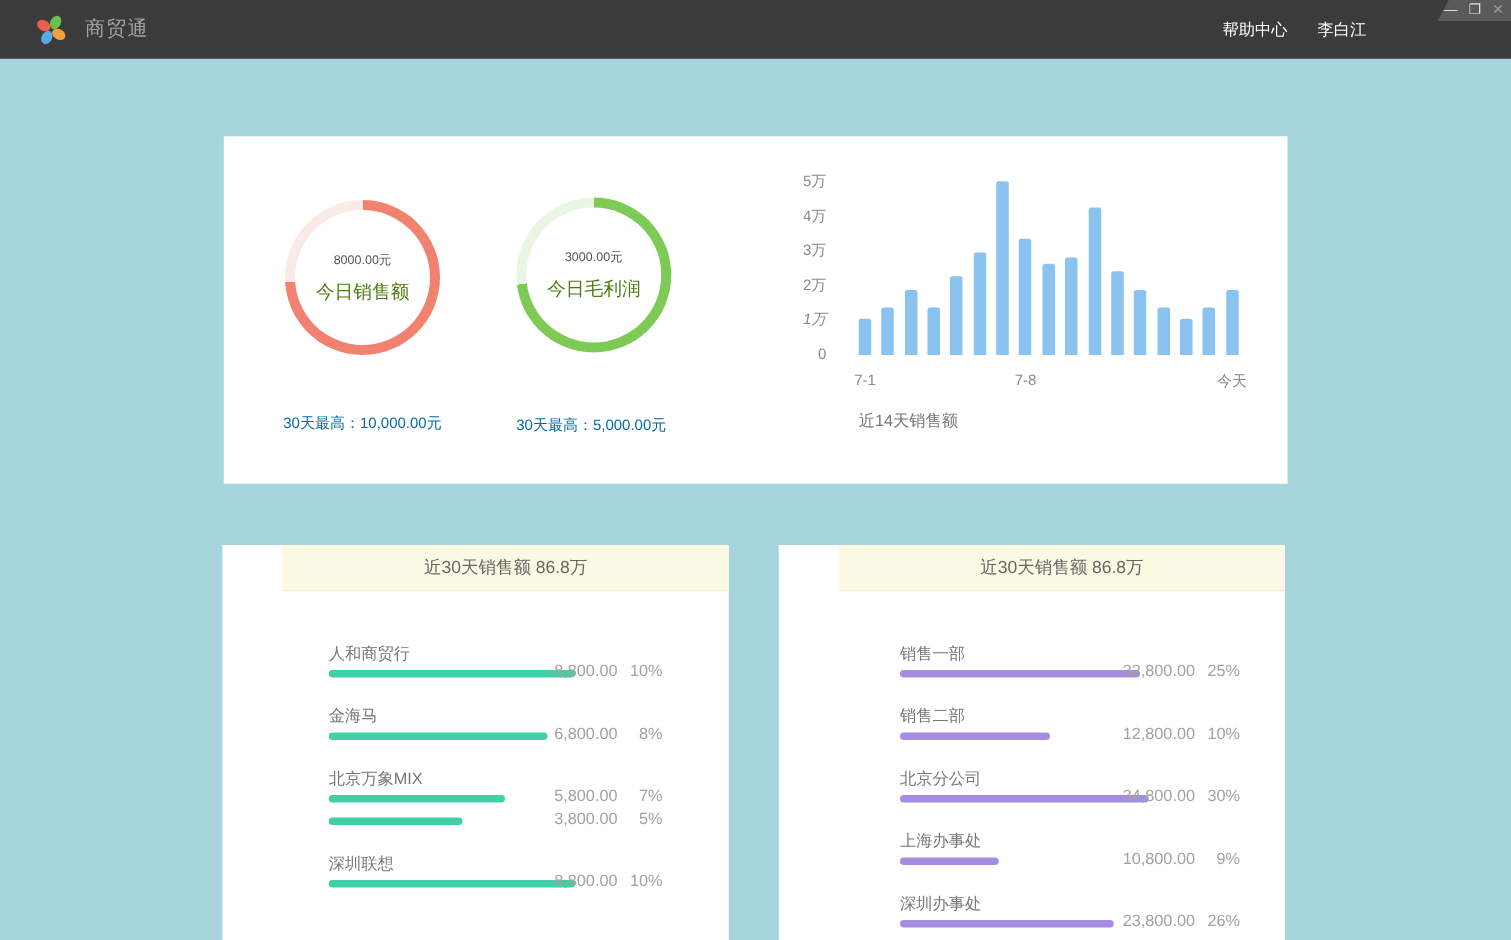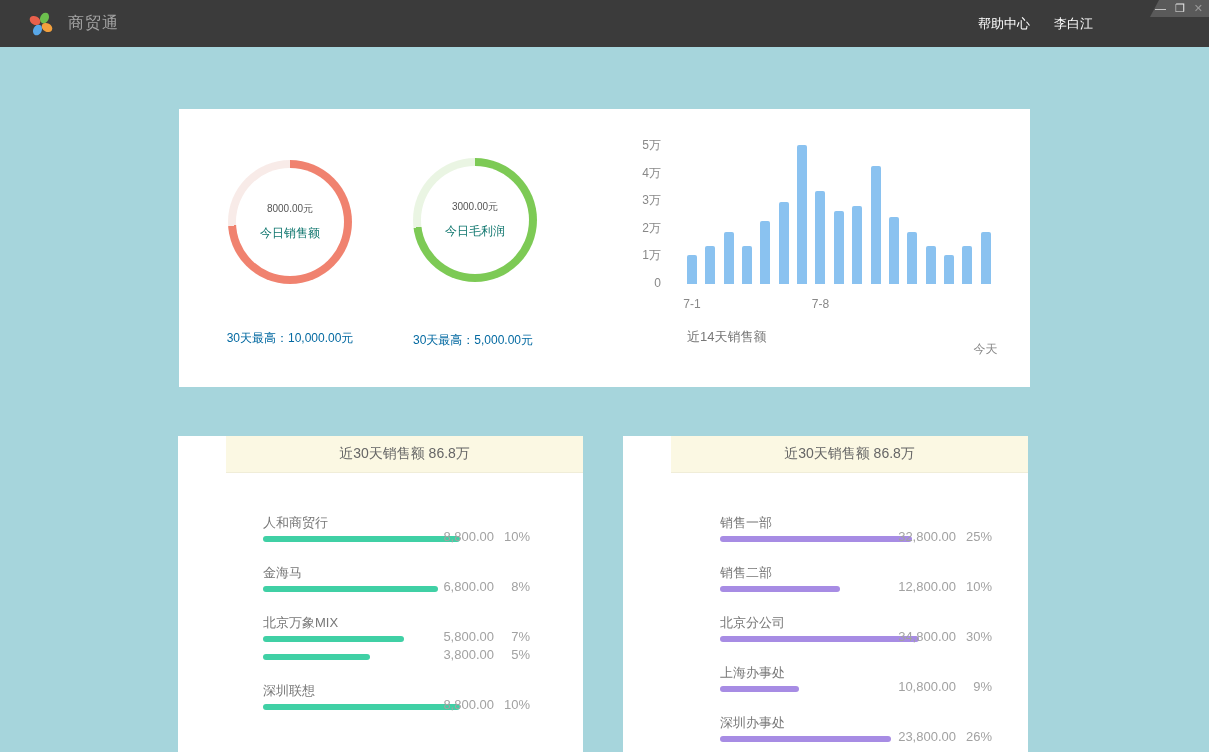--- a/index.html
+++ b/index.html
@@ -41,21 +41,21 @@
   .rank-card.right { left:623px; }
 
   
   .donut { position:absolute; width:124px; height:124px; border-radius:50%; }
   .donut-hole {
     position:absolute; left:8px; top:8px; right:8px; bottom:8px;
     background:#fff; border-radius:50%;
     display:flex; flex-direction:column; align-items:center; justify-content:center; gap:9px;
   }
   .donut-value { font-size:10px; color:#555; }
-  .donut-caption { font-size:12px; color:#0f766e; }
+  .donut-caption { font-size:15px; color:#4d7c0f; }
   .donut-footer {
     position:absolute; width:240px; text-align:center;
     font-size:12px; color:#0369a1;
   }
 
   
   .ylabels { position:absolute; left:420px; top:28px; width:62px; }
   .ylabel {
     position:absolute; right:0; width:62px; text-align:right;
     font-size:12px; color:#888; line-height:16px;
@@ -130,21 +130,21 @@
       <span class="donut-caption">今日毛利润</span>
     </div>
   </div>
   <div class="donut-footer" style="left:174px; top:223px;">30天最高：5,000.00元</div>
 
   <div class="ylabels" id="ylabels">
       <div class="ylabel" style="top: 0px;">5万</div>
       <div class="ylabel" style="top: 27.5px;">4万</div>
       <div class="ylabel" style="top: 55px;">3万</div>
       <div class="ylabel" style="top: 82.5px;">2万</div>
-      <div class="ylabel" style="top: 110px;">1万</div>
+      <div class="ylabel" style="top: 110px; font-style: italic;">1万</div>
       <div class="ylabel" style="top: 137.5px;">0</div>
     </div>
   <div class="plot" id="plot">
       <div class="bar" style="left: 0px; width: 10px; height: 28.875px; background: rgb(138, 194, 240);"></div>
       <div class="bar" style="left: 18.35px; width: 10px; height: 38.5px; background: rgb(138, 194, 240);"></div>
       <div class="bar" style="left: 36.7px; width: 10px; height: 52.25px; background: rgb(138, 194, 240);"></div>
       <div class="bar" style="left: 55.05px; width: 10px; height: 38.5px; background: rgb(138, 194, 240);"></div>
       <div class="bar" style="left: 73.4px; width: 10px; height: 63.25px; background: rgb(138, 194, 240);"></div>
       <div class="bar" style="left: 91.75px; width: 10px; height: 82.5px; background: rgb(138, 194, 240);"></div>
       <div class="bar" style="left: 110.1px; width: 10px; height: 138.875px; background: rgb(138, 194, 240);"></div>
@@ -155,21 +155,21 @@
       <div class="bar" style="left: 201.85px; width: 10px; height: 67.375px; background: rgb(138, 194, 240);"></div>
       <div class="bar" style="left: 220.2px; width: 10px; height: 52.25px; background: rgb(138, 194, 240);"></div>
       <div class="bar" style="left: 238.55px; width: 10px; height: 38.5px; background: rgb(138, 194, 240);"></div>
       <div class="bar" style="left: 256.9px; width: 10px; height: 28.875px; background: rgb(138, 194, 240);"></div>
       <div class="bar" style="left: 275.25px; width: 10px; height: 38.5px; background: rgb(138, 194, 240);"></div>
       <div class="bar" style="left: 293.6px; width: 10px; height: 52.25px; background: rgb(138, 194, 240);"></div>
     </div>
   <div class="xlabels" id="xlabels">
       <div class="xlabel" style="left: 5px;">7-1</div>
       <div class="xlabel" style="left: 133.45px;">7-8</div>
-      <div class="xlabel" style="left: 298.6px; margin-top: 44px;">今天</div>
+      <div class="xlabel" style="left: 298.6px;">今天</div>
     </div>
   <div class="chart-title">近14天销售额</div>
 </section>
 
 <section class="card rank-card left">
   <div class="rank-header">近30天销售额 86.8万</div>
   <div class="rank-body" id="rank-body-0">
       <div class="rank-row">
         <div class="rank-name">人和商贸行</div>
         <div class="rank-bar" style="width: 197px; background: rgb(64, 208, 165);"></div>

